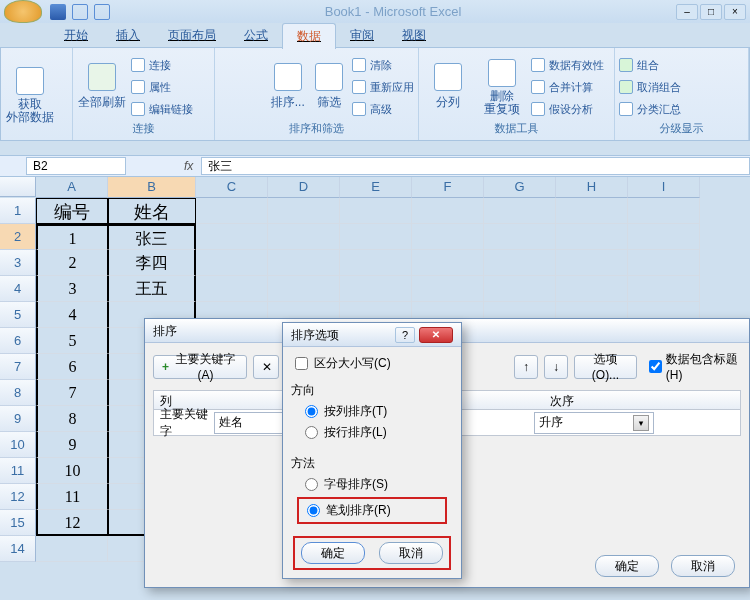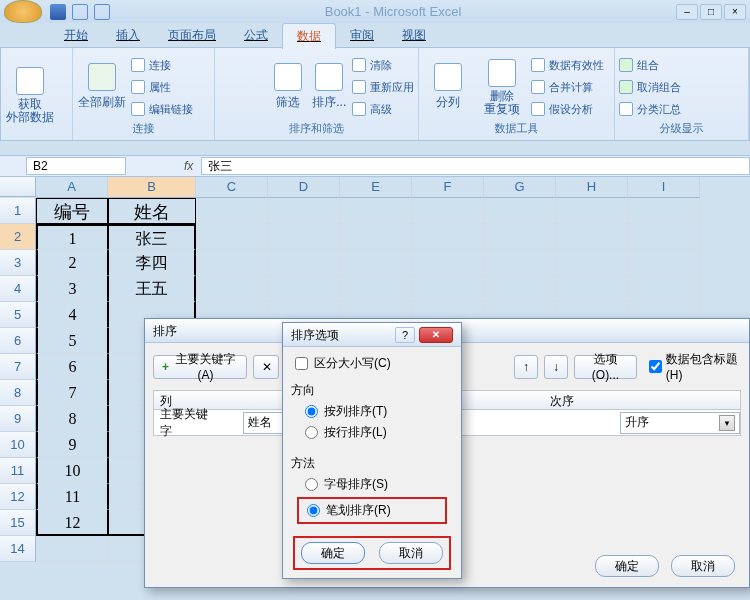--- a/index.html
+++ b/index.html
@@ -121,25 +121,25 @@
   <div class="rgroup" style="width:204px;">
     <div class="rgroup-body">
       <div class="rcol" style="justify-content:center;gap:2px;">
         <div style="display:flex;gap:2px;">
           <div class="ricon-s" style="width:22px;height:26px;"></div>
           <div class="ricon-s" style="width:22px;height:26px;"></div>
         </div>
       </div>
       <div class="rbtn-big">
           <div class="ricon"></div>
-          <span>筛选</span>
+          <span>排序...</span>
         </div>
       <div class="rbtn-big">
           <div class="ricon"></div>
-          <span>排序...</span>
+          <span>筛选</span>
         </div>
       <div class="rcol" style="margin-top:2px;">
         <div class="rbtn-small">
             <div class="ricon-s"></div>
             <span>清除</span>
           </div>
         <div class="rbtn-small">
             <div class="ricon-s"></div>
             <span>重新应用</span>
           </div>
@@ -410,21 +410,21 @@
       <label style="display:flex;align-items:center;gap:4px;margin-left:6px;">
         <input type="checkbox" checked="" style=""> 
           <span>数据包含标题(H)</span>
       </label>
     </div>
     <div class="sort-grid-head">
       <div style="width:170px;padding:2px 6px;">列</div>
       <div style="width:220px;"></div>
       <div style="width:140px;padding:2px 6px;">次序</div>
     </div>
-    <div style="display:flex;border:1px solid #c0c8d4;border-top:none;height:26px;align-items:center;background:#fff;justify-content:space-between;">
+    <div style="display:flex;border:1px solid #c0c8d4;border-top:none;height:26px;align-items:center;background:#fff;">
       <div class="sort-col-label">主要关键字</div>
       <div class="sort-combo" style="width:106px;">
         <span>姓名</span>
           <div class="combo-arrow">▾</div>
       </div>
       <div style="width:214px;"></div>
       <div class="sort-combo" style="width:120px;">
         <span>升序</span>
           <div class="combo-arrow">▾</div>
       </div>

